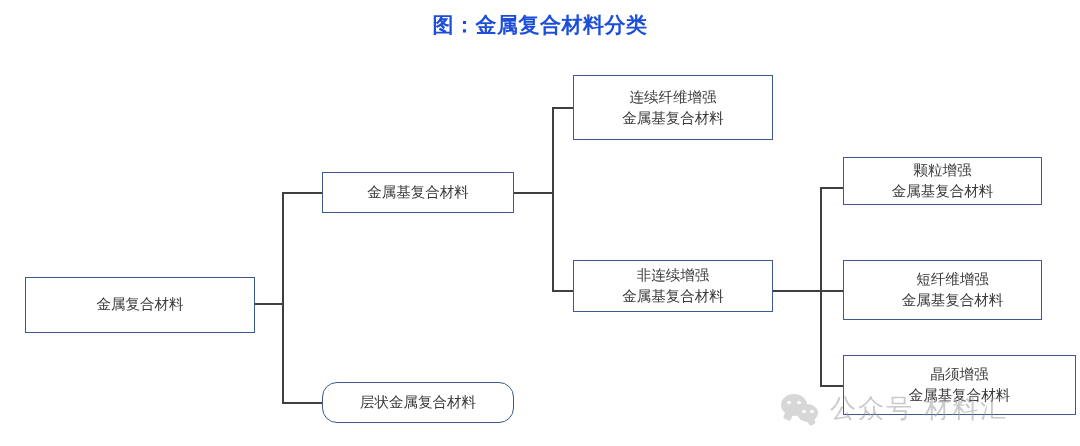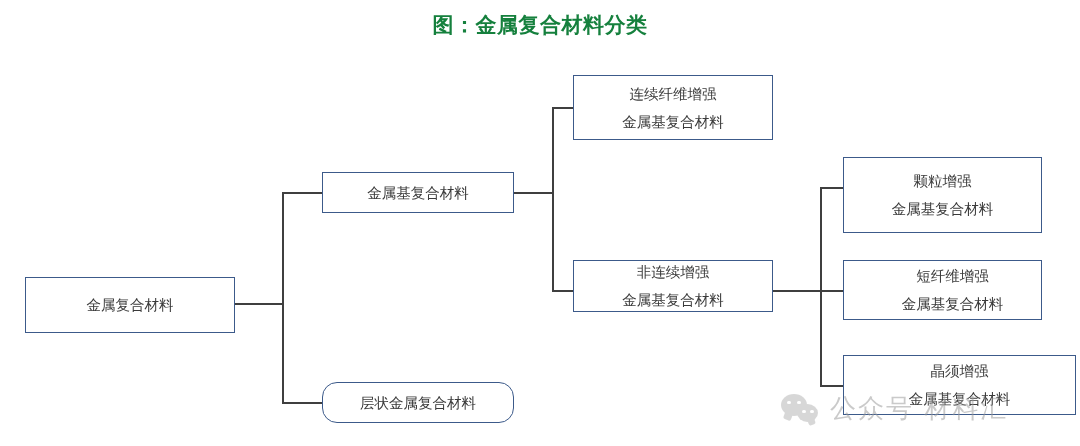--- a/index.html
+++ b/index.html
@@ -17,32 +17,32 @@
   }
   .title {
     position: absolute;
     left: 0;
     top: 11px;
     width: 1080px;
     text-align: center;
     font-family: "DejaVu Serif", "Liberation Serif", serif;
     font-size: 21px;
     font-weight: bold;
-    color: #15803d;
+    color: #1d4ed8;
     letter-spacing: 0.5px;
   }
   .node {
     position: absolute;
     box-sizing: border-box;
     border: 1px solid #3c5a8a;
     background: #ffffff;
     color: #3a3a3a;
     font-family: "DejaVu Serif", "Liberation Serif", serif;
     font-size: 14.5px;
-    line-height: 28px;
+    line-height: 21px;
     display: flex;
     align-items: center;
     justify-content: center;
     text-align: center;
     z-index: 3;
   }
   .node .lines {
     display: block;
     white-space: pre-line;
   }
@@ -120,21 +120,21 @@
   <div class="edge v" style="left:552px; top:107px; height:184px;"></div>
   <div class="edge h" style="left:552px; top:107px; width:22px;"></div>
   <div class="edge h" style="left:552px; top:290px; width:22px;"></div>
 
   <div class="edge h" style="left:773px; top:290px; width:70px;"></div>
   <div class="edge v" style="left:820px; top:187px; height:199px;"></div>
   <div class="edge h" style="left:820px; top:187px; width:23px;"></div>
   <div class="edge h" style="left:820px; top:290px; width:23px;"></div>
   <div class="edge h" style="left:820px; top:385px; width:23px;"></div>
 
-  <div class="node" style="left:25px; top:277px; width:210px; height:56px;">
+  <div class="node" style="left:25px; top:277px; width:230px; height:56px;font-family:Liberation Mono, monospace;">
     <span class="lines">金属复合材料</span>
   </div>
 
   <div class="node" style="left:322px; top:172px; width:192px; height:41px;">
     <span class="lines">金属基复合材料</span>
   </div>
 
   <div class="node" style="left:322px; top:382px; width:192px; height:41px;border-radius:15px;">
     <span class="lines">层状金属复合材料</span>
   </div>
@@ -142,21 +142,21 @@
   <div class="node" style="left:573px; top:75px; width:200px; height:65px;">
     <span class="lines">连续纤维增强
 金属基复合材料</span>
   </div>
 
   <div class="node" style="left:573px; top:260px; width:200px; height:52px;">
     <span class="lines">非连续增强
 金属基复合材料</span>
   </div>
 
-  <div class="node" style="left:843px; top:157px; width:199px; height:76px;">
+  <div class="node" style="left:843px; top:157px; width:199px; height:48px;">
     <span class="lines">颗粒增强
 金属基复合材料</span>
   </div>
 
   <div class="node" style="left:843px; top:260px; width:199px; height:60px;padding-left:20px;">
     <span class="lines">短纤维增强
 金属基复合材料</span>
   </div>
 
   <div class="node" style="left:843px; top:355px; width:233px; height:60px;">

